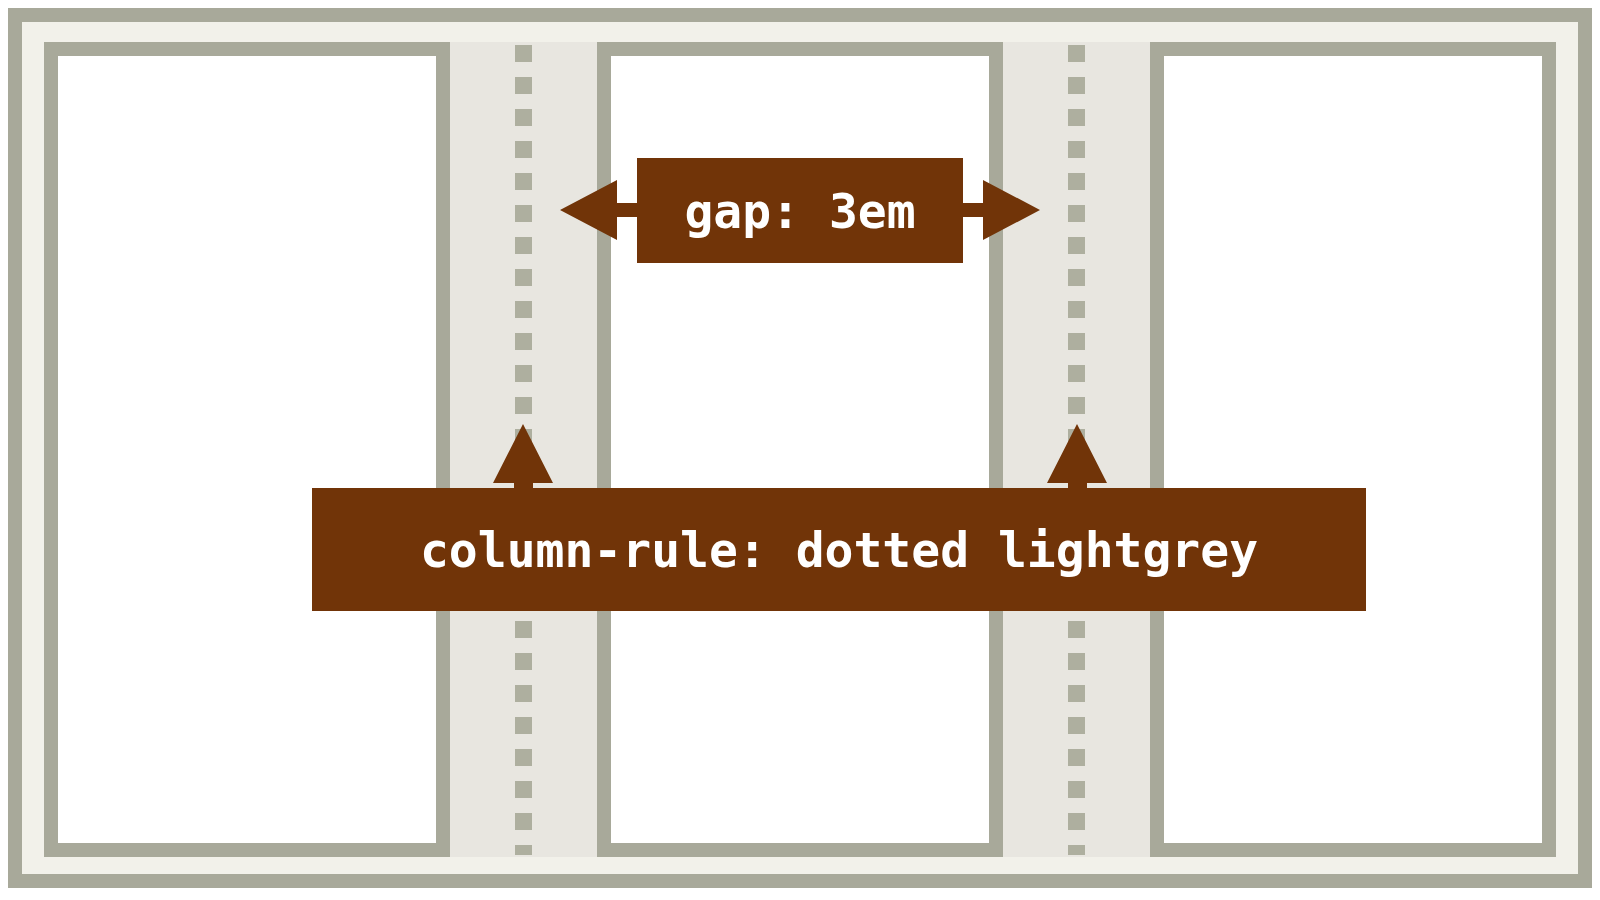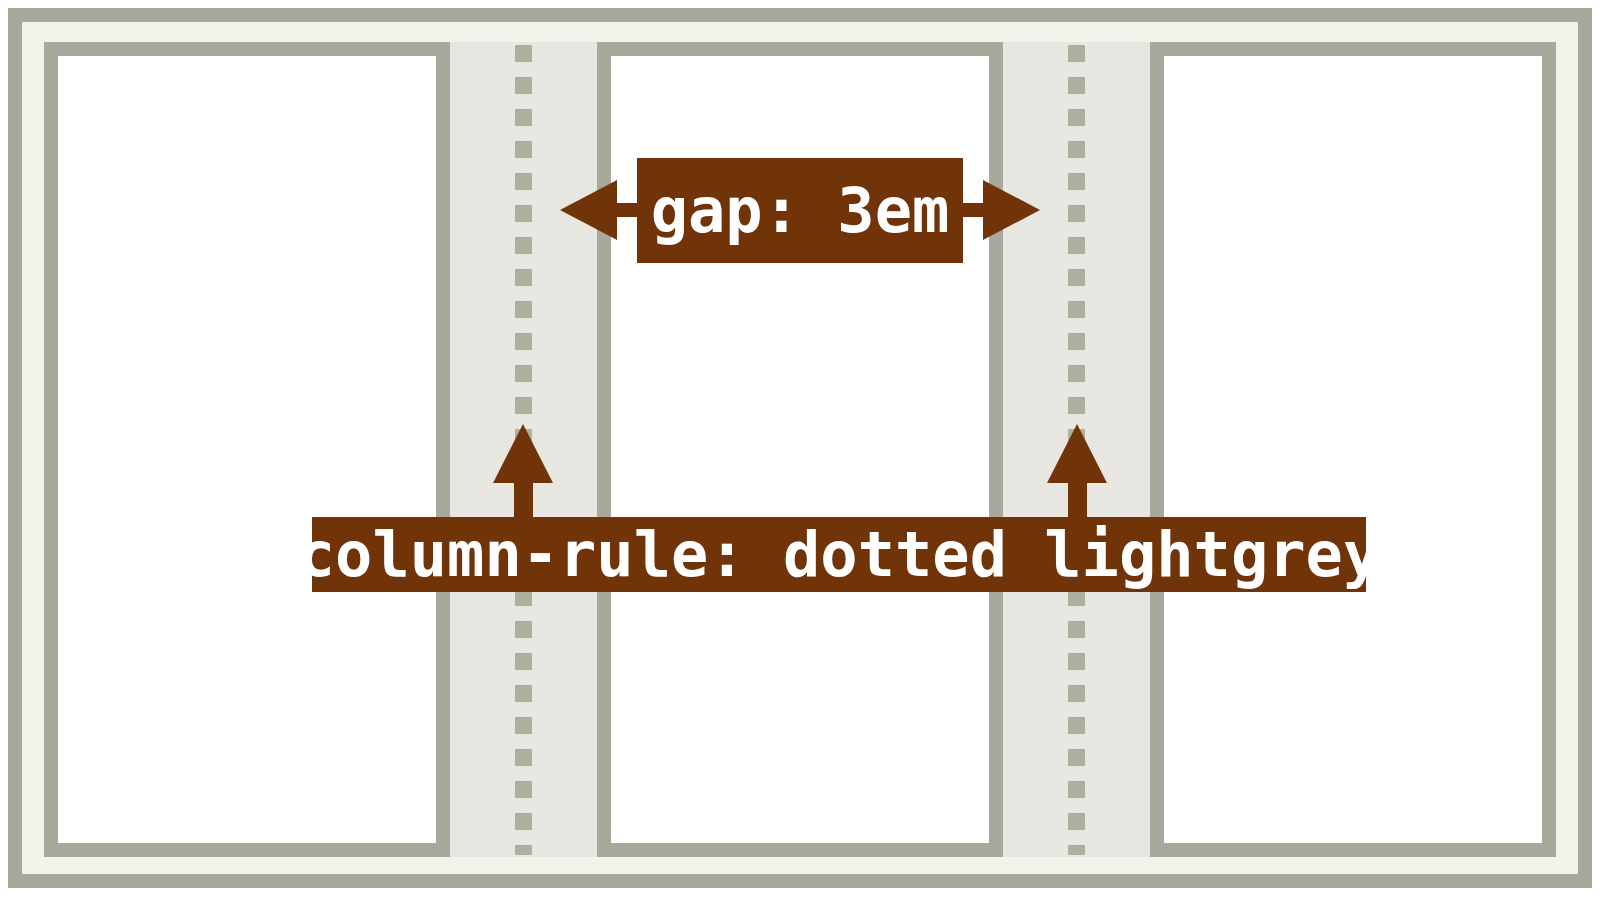--- a/index.html
+++ b/index.html
@@ -76,38 +76,38 @@
   }
   .arrow-layer polygon { fill: var(--brown, #713408); }
   
   .label {
     position: absolute;
     box-sizing: border-box;
     background: var(--brown, #713408);
     color: var(--label-text, #ffffff);
     font-family: "DejaVu Sans Mono", "Liberation Mono", monospace;
     font-weight: bold;
-    font-size: 62px;
+    font-size: 48px;
     display: flex;
     align-items: center;
     justify-content: center;
     white-space: pre;
     line-height: 1;
   }
   .label.gap-label {
     left: 637px;
     top: 158px;
     width: 326px;
     height: 105px;
   }
   .label.rule-label {
     left: 312px;
-    top: 517px;
+    top: 488px;
     width: 1054px;
-    height: 75px;
+    height: 123px;
   }
 </style>
 </head>
 <body>
 
 <div class="canvas">
 
   <div class="frame">
     
   </div>

